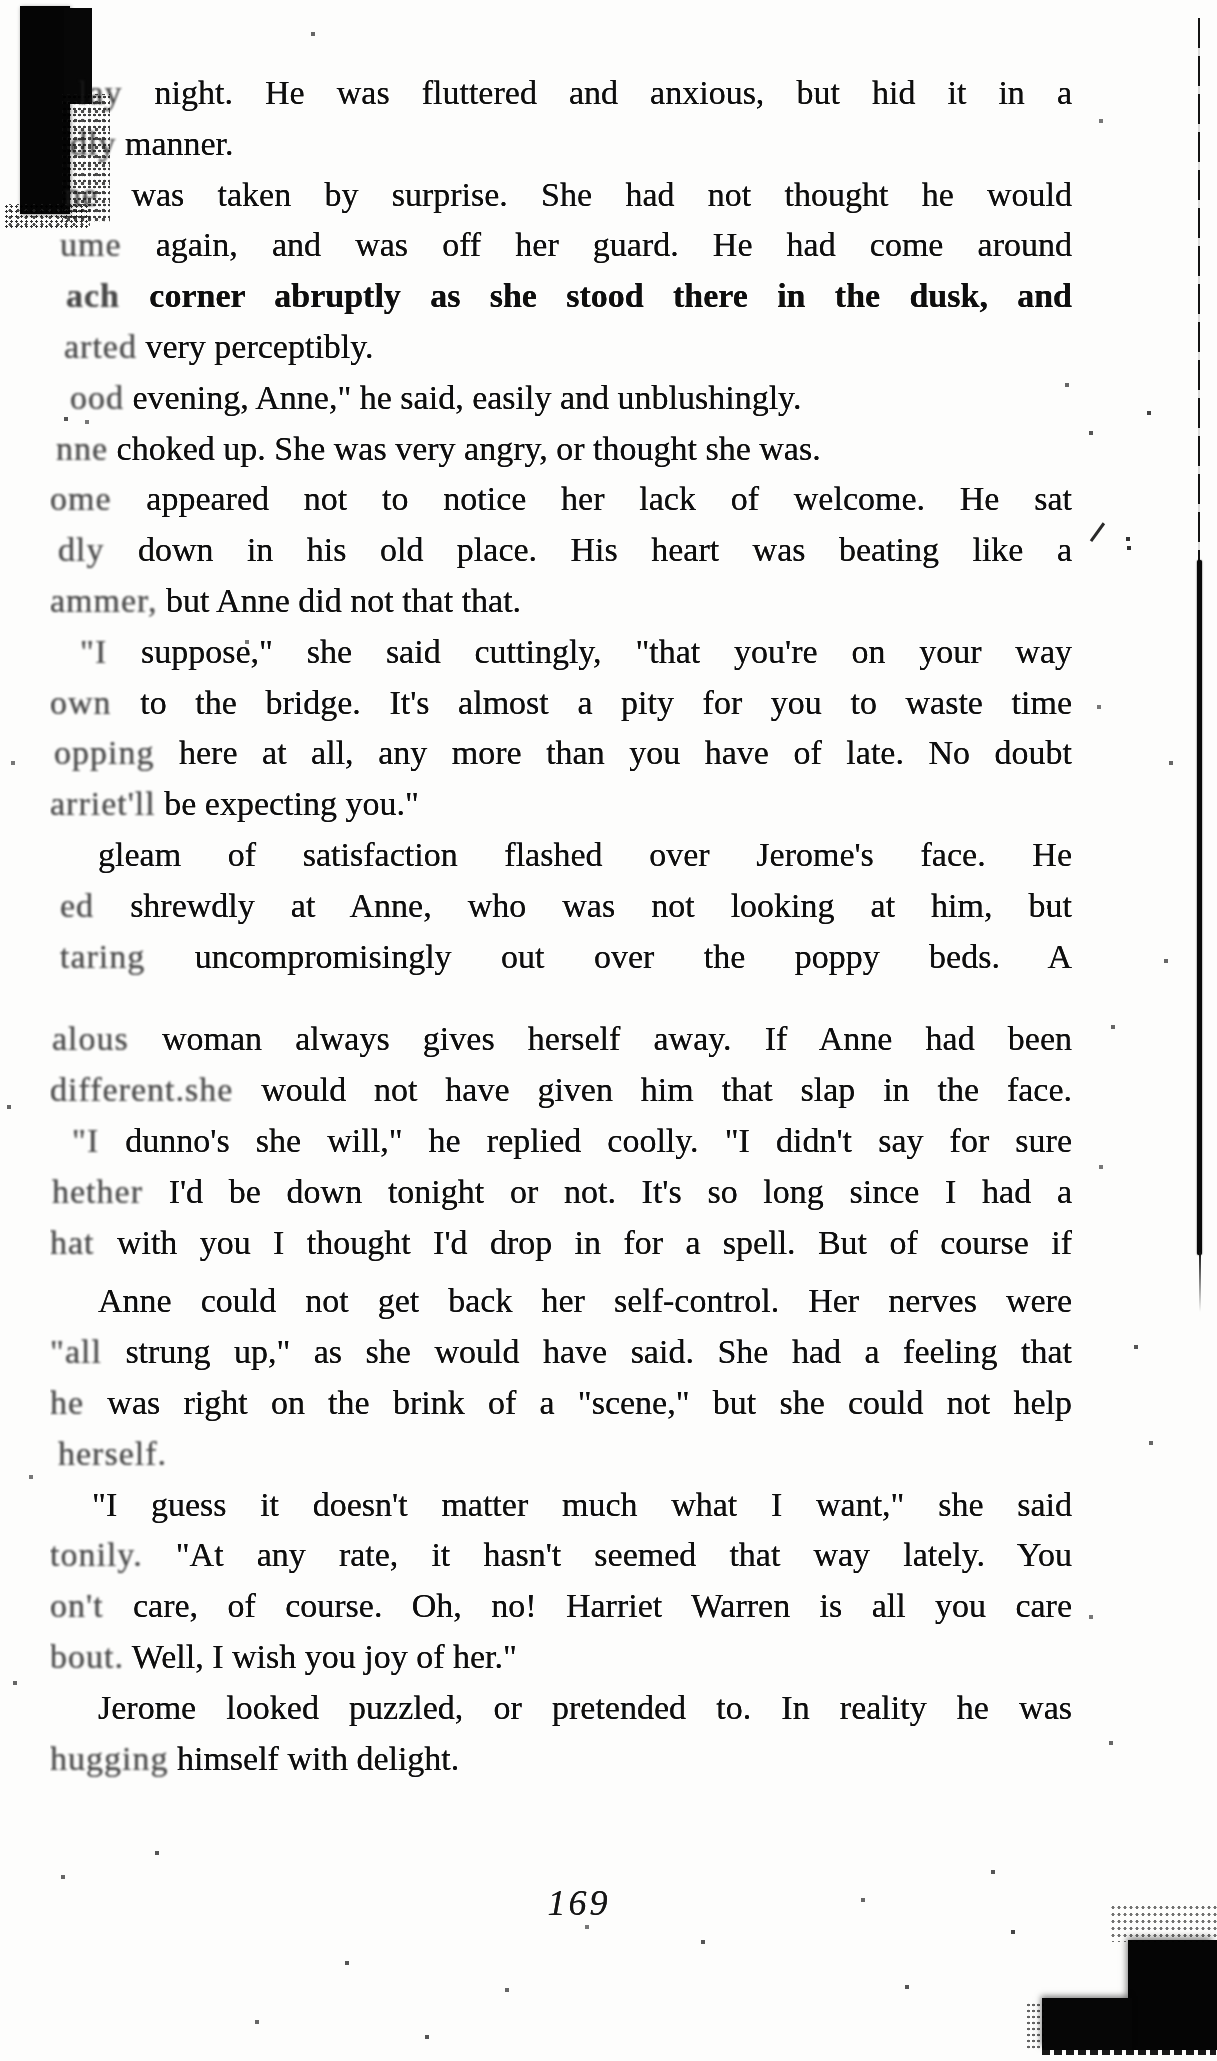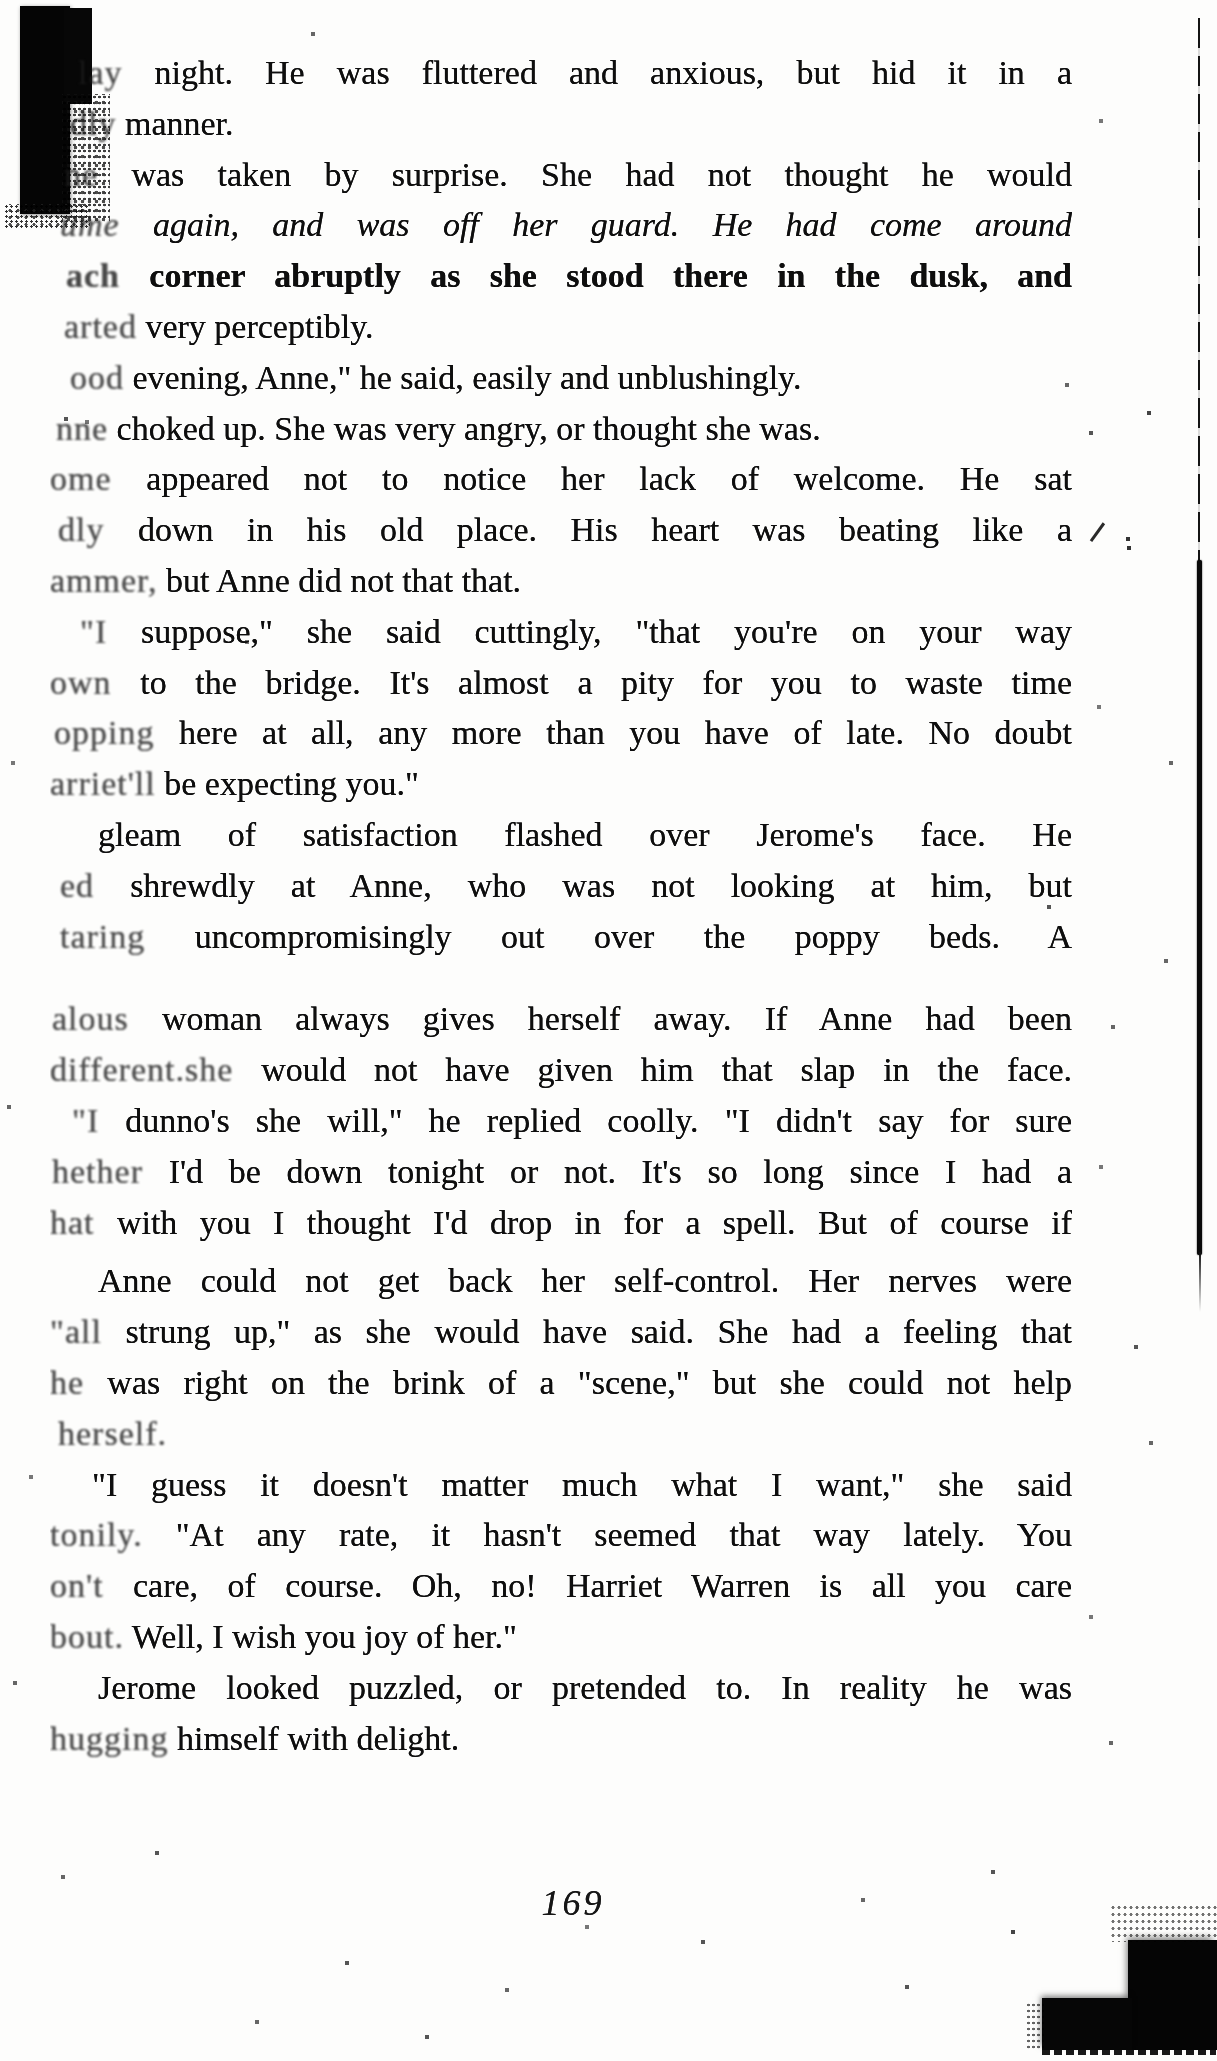--- a/index.html
+++ b/index.html
@@ -6,39 +6,39 @@
   body {
     width:1217px; height:2061px;
     background:#ffffff;
     font-family:"Liberation Serif","DejaVu Serif",serif;
     position:relative; overflow:hidden;
   }
   .page { position:absolute; inset:0; background:#fdfdfc; }
 
   
   .textblock {
-    position:absolute; left:50px; top:48px; width:1022px;
+    position:absolute; left:50px; top:68px; width:1022px;
     font-size:34px; color:#0e0e0e;
     text-shadow:0 0 0.5px #111;
   }
   .line {
     height:50.8px; line-height:50.8px;
     overflow:hidden; white-space:normal;
   }
   .line.j { text-align:justify; text-align-last:justify; }
   .frag {
     filter:blur(1.05px);
     opacity:0.8;
     letter-spacing:1px;
     color:#1c1c1c;
   }
 
   
   .pagenum {
-    position:absolute; left:62px; top:1882px; width:1022px;
+    position:absolute; left:68px; top:1882px; width:1022px;
     text-align:center; font-size:36px; font-style:italic;
     letter-spacing:3px; color:#161616;
     text-shadow:0 0 0.5px #222;
   }
 
   
   .blotch-tl {
     position:absolute; left:20px; top:6px; width:50px; height:208px;
     background:#050505;
     box-shadow:1px 1px 4px rgba(0,0,0,.45);
@@ -142,21 +142,21 @@
   <div class="rule-b"></div>
   <div class="rule-c"></div>
 
   <div class="slash"></div>
   <div class="speckles"></div>
 
   <div class="textblock" id="textblock">
       <div class="line j" style="padding-left: 28px;"><span class="frag">lay</span> <span>night. He was fluttered and anxious, but hid it in a</span></div>
       <div class="line" style="padding-left: 20px;"><span class="frag">dly</span> <span>manner.</span></div>
       <div class="line j" style="padding-left: 14px;"><span class="frag">ne</span> <span>was taken by surprise. She had not thought he would</span></div>
-      <div class="line j" style="padding-left: 10px; font-style: italic;"><span class="frag">ume</span> <span>again, and was off her guard. He had come around</span></div>
+      <div class="line j" style="padding-left: 10px;"><span class="frag">ume</span> <span>again, and was off her guard. He had come around</span></div>
       <div class="line j" style="padding-left: 16px; font-weight: bold;"><span class="frag">ach</span> <span>corner abruptly as she stood there in the dusk, and</span></div>
       <div class="line" style="padding-left: 14px;"><span class="frag">arted</span> <span>very perceptibly.</span></div>
       <div class="line" style="padding-left: 20px;"><span class="frag">ood</span> <span>evening, Anne," he said, easily and unblushingly.</span></div>
       <div class="line" style="padding-left: 6px;"><span class="frag">nne</span> <span>choked up. She was very angry, or thought she was.</span></div>
       <div class="line j"><span class="frag">ome</span> <span>appeared not to notice her lack of welcome. He sat</span></div>
       <div class="line j" style="padding-left: 8px;"><span class="frag">dly</span> <span>down in his old place. His heart was beating like a</span></div>
       <div class="line"><span class="frag">ammer,</span> <span>but Anne did not that that.</span></div>
       <div class="line j" style="padding-left: 30px;"><span class="frag">"I</span> <span>suppose," she said cuttingly, "that you're on your way</span></div>
       <div class="line j"><span class="frag">own</span> <span>to the bridge. It's almost a pity for you to waste time</span></div>
       <div class="line j" style="padding-left: 4px;"><span class="frag">opping</span> <span>here at all, any more than you have of late. No doubt</span></div>

